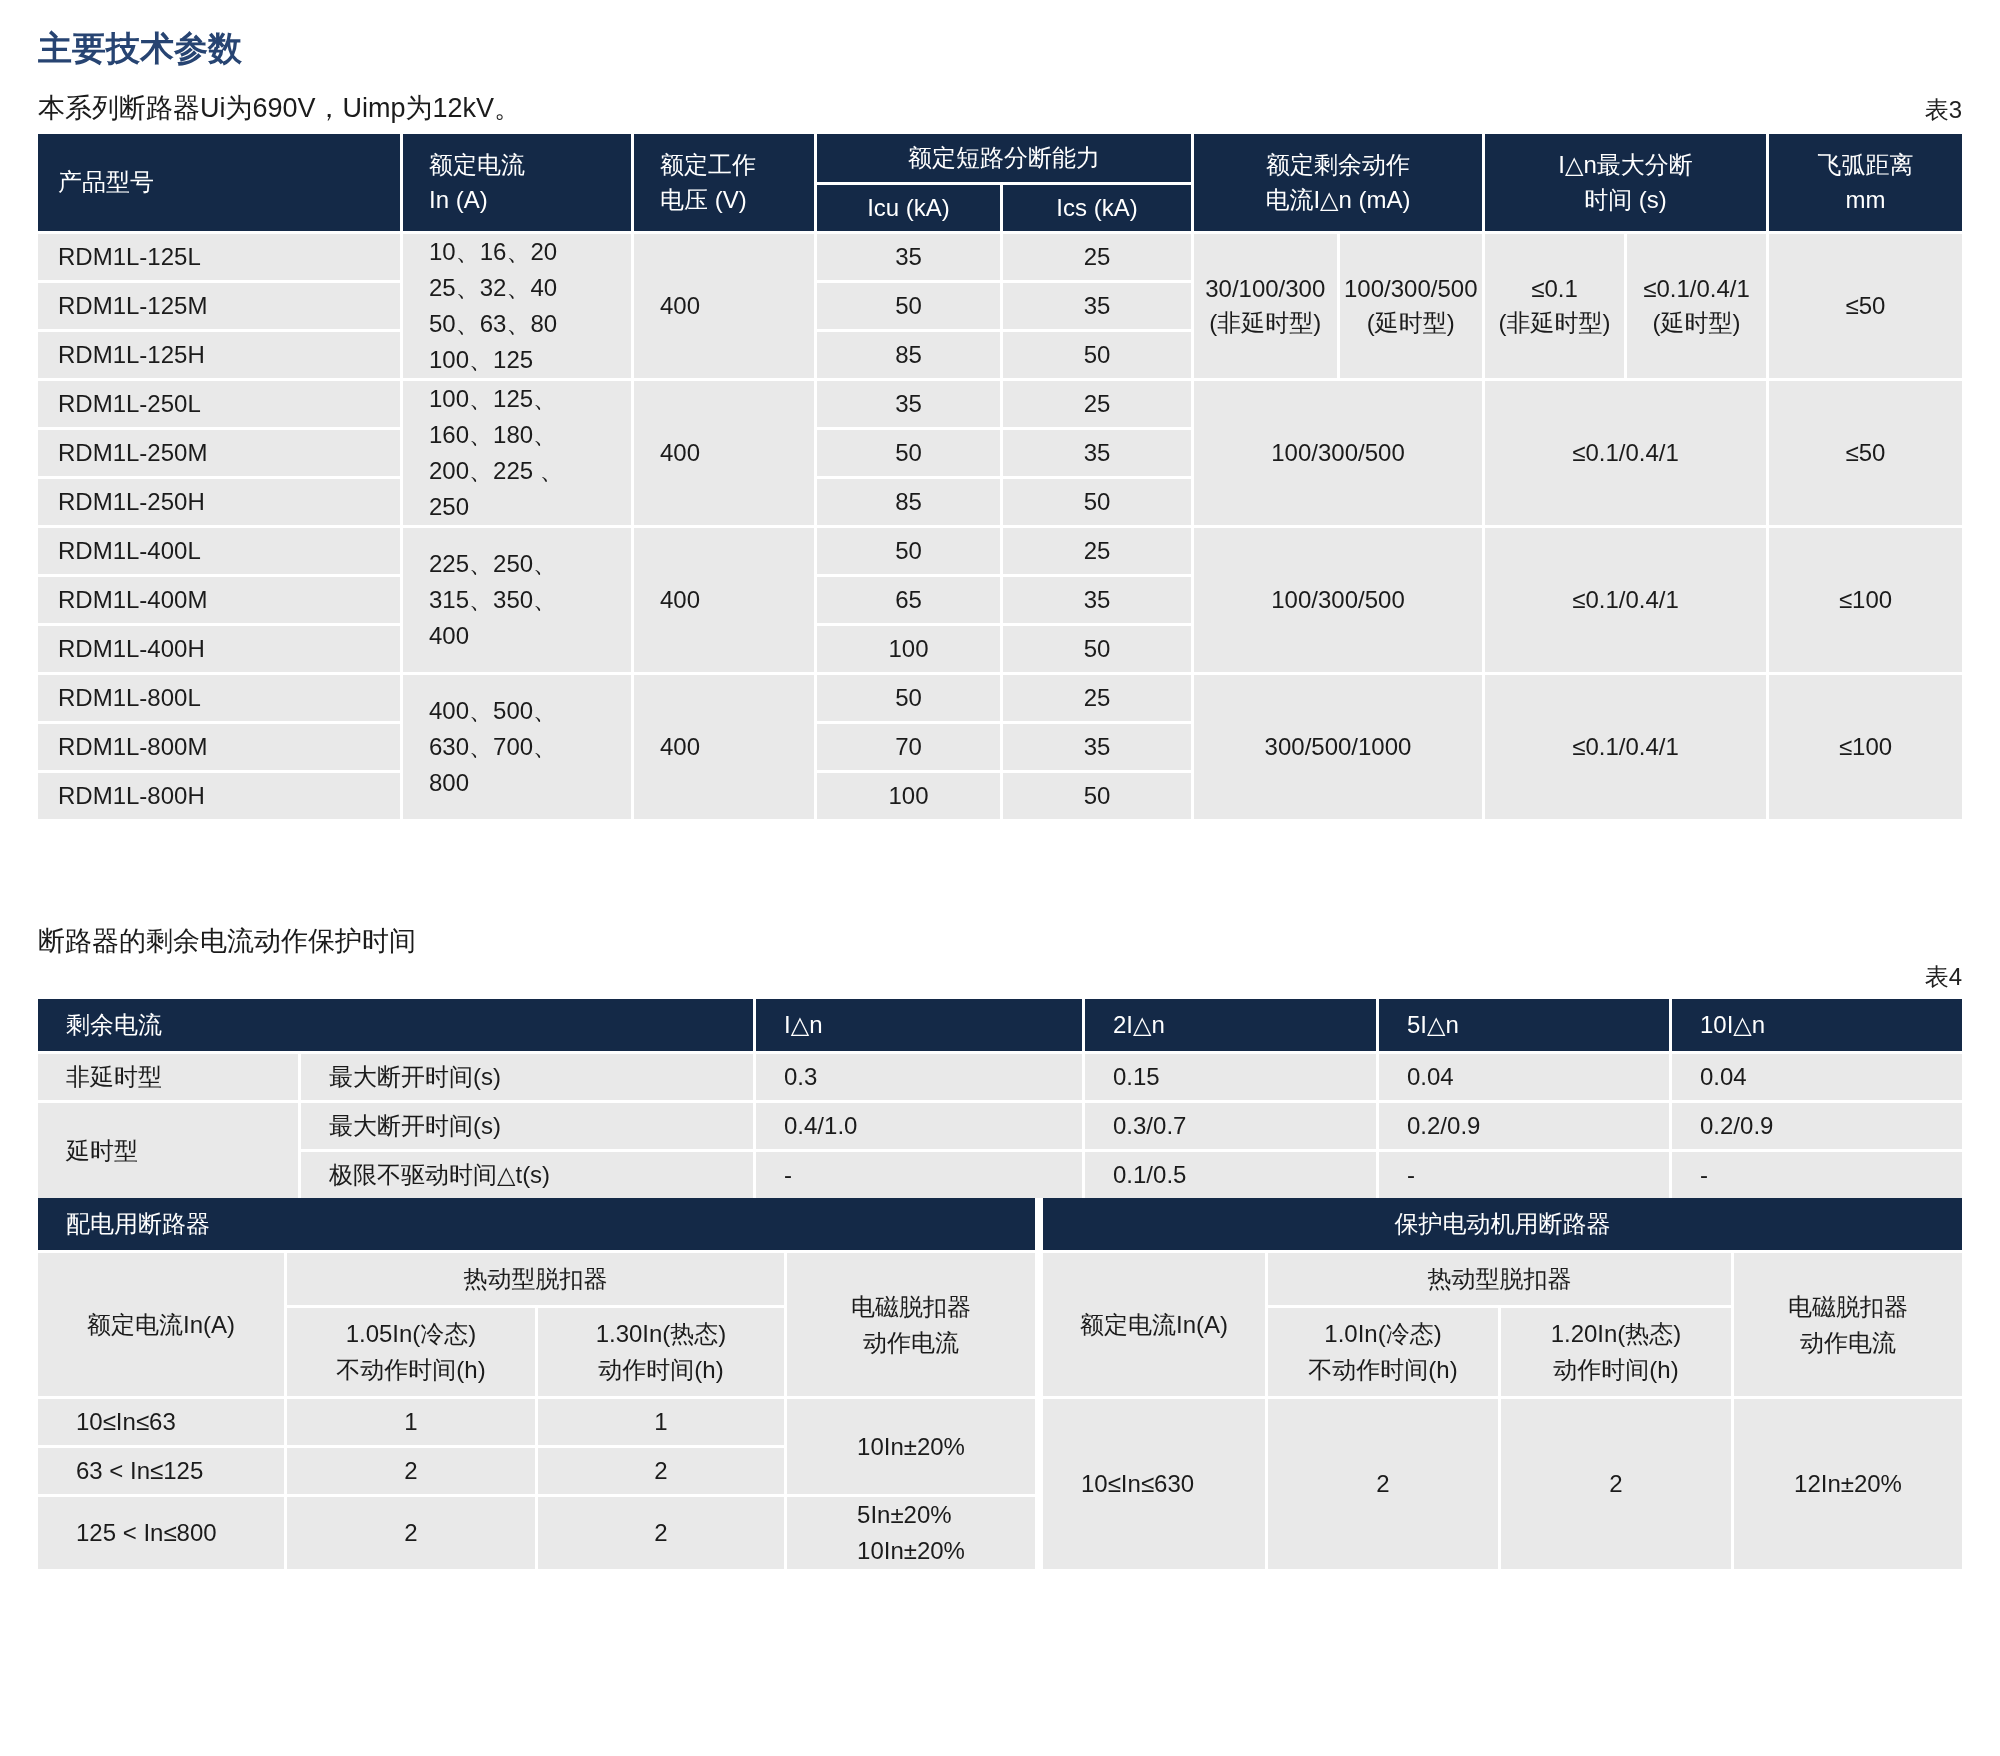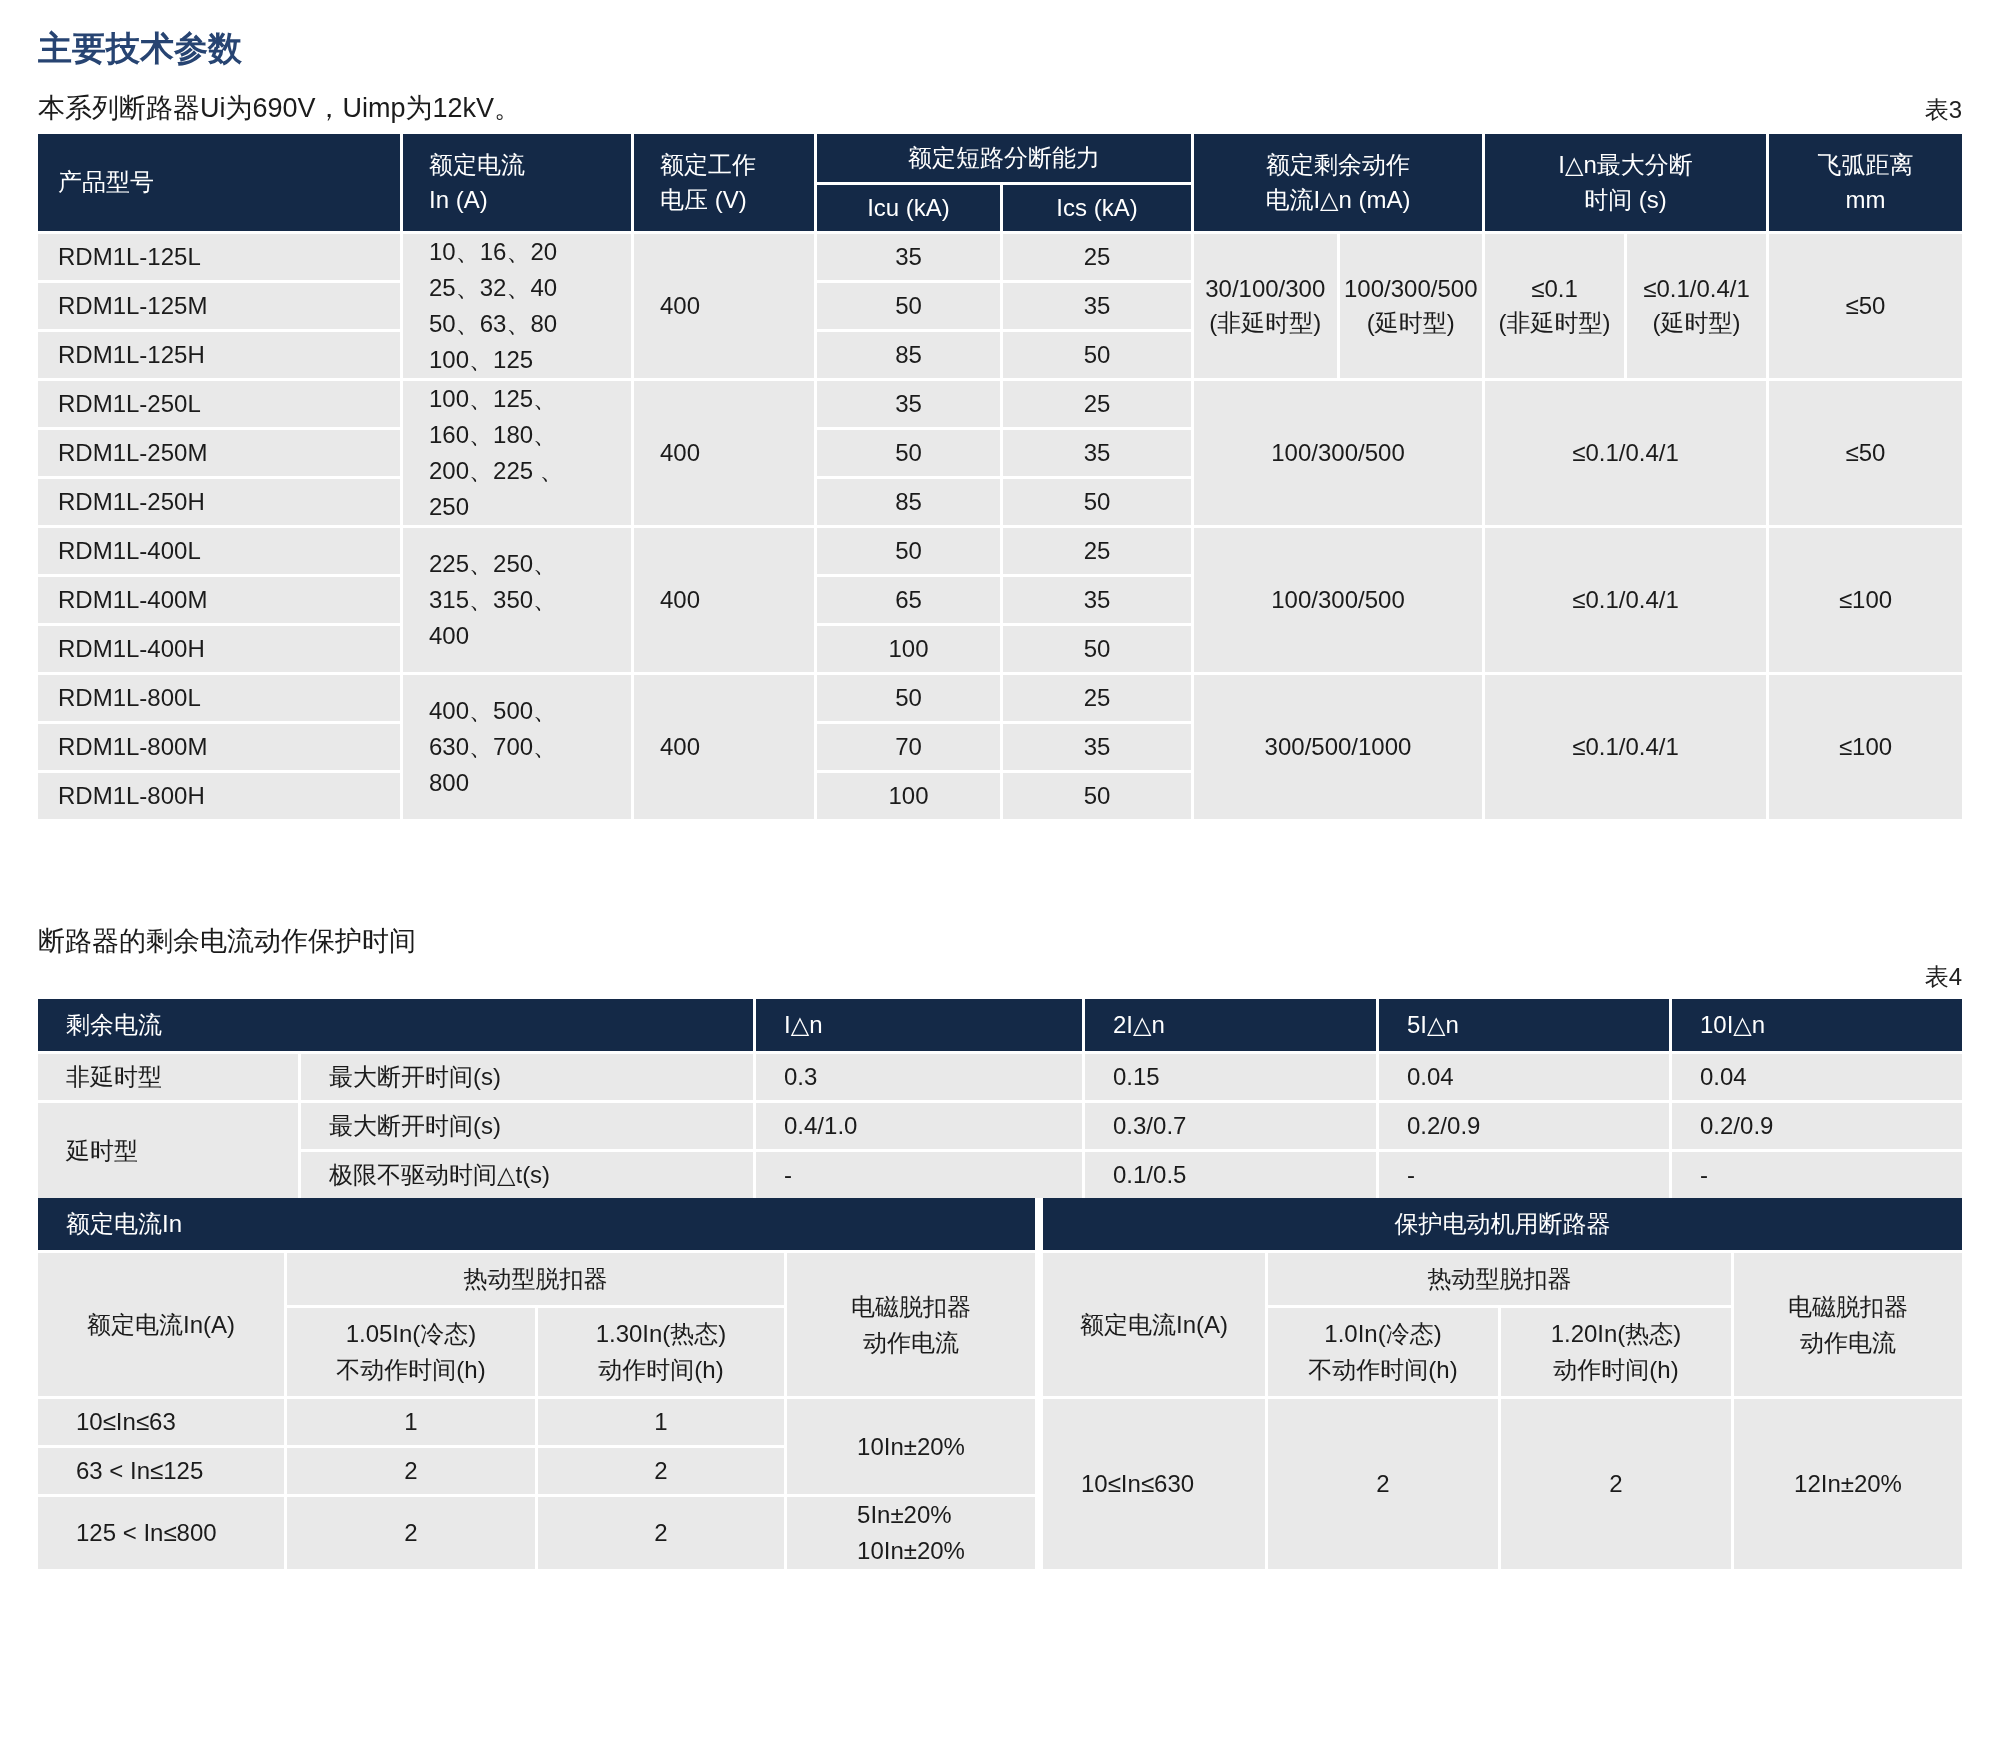--- a/index.html
+++ b/index.html
@@ -187,21 +187,21 @@
     <div class="bc l2" style="grid-area:4/3/5/4">-</div>
     <div class="bc l2" style="grid-area:4/4/5/5">0.1/0.5</div>
     <div class="bc l2" style="grid-area:4/5/5/6">-</div>
     <div class="bc l2" style="grid-area:4/6/5/7">-</div>
   </div>
 
 
   <div class="t5wrap">
 
     <div class="grid t5l">
-      <div class="hc l2" style="grid-area:1/1/2/5">额定电流In</div>
+      <div class="hc l2" style="grid-area:1/1/2/5">配电用断路器</div>
       <div class="bc c" style="grid-area:2/1/4/2">额定电流In(A)</div>
       <div class="bc c" style="grid-area:2/2/3/4">热动型脱扣器</div>
       <div class="bc c pre" style="grid-area:3/2/4/3">1.05In(冷态)
 不动作时间(h)</div>
       <div class="bc c pre" style="grid-area:3/3/4/4">1.30In(热态)
 动作时间(h)</div>
       <div class="bc c pre" style="grid-area:2/4/4/5">电磁脱扣器
 动作电流</div>
 
       <div class="bc l3" style="grid-area:4/1/5/2">10≤In≤63</div>

